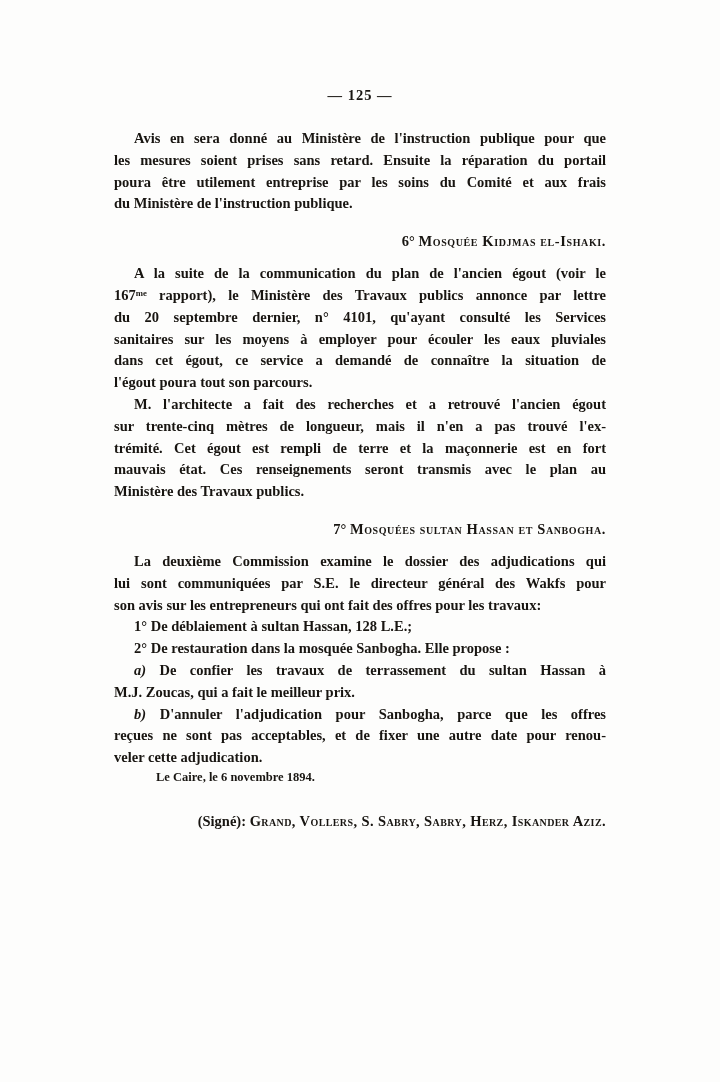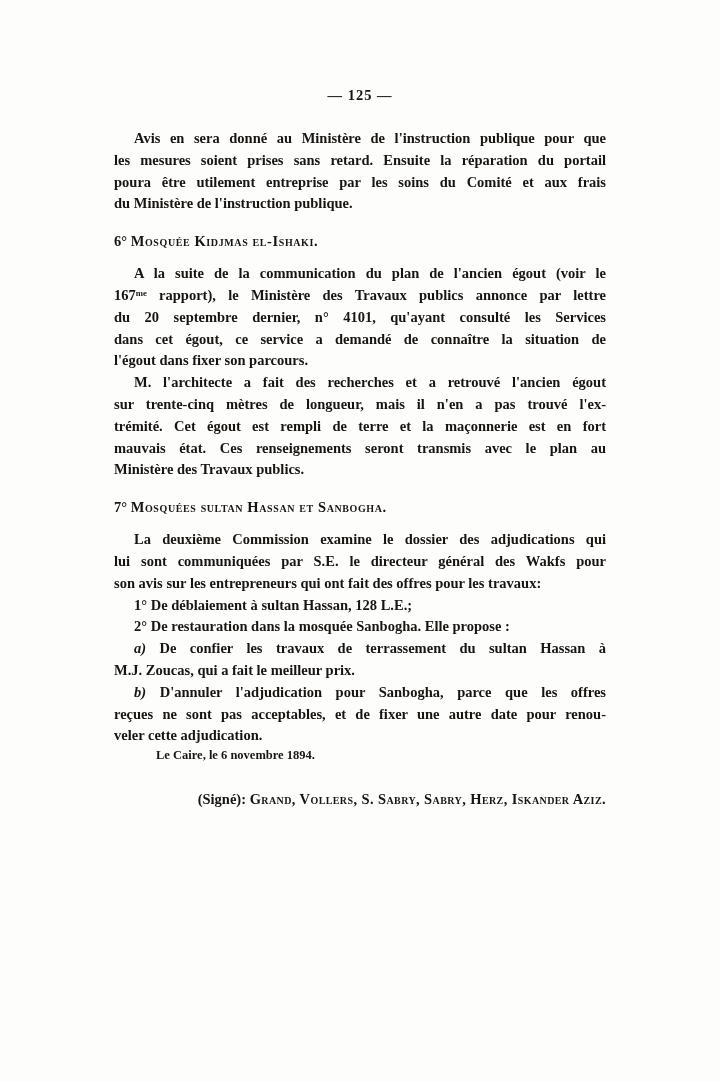--- a/index.html
+++ b/index.html
@@ -33,21 +33,21 @@
   }
   .para { margin: 0; }
   .line {
     text-align: justify;
     text-align-last: justify;
     min-height: 21.8px;
   }
   .line.first { text-indent: 20px; }
   .line.last { text-align-last: left; }
   .heading {
-    text-align: left;
+    text-align: right;
     font-weight: 700;
     font-size: 14.5px;
     line-height: 20px;
     margin: 16px 0 12px 0;
   }
   .heading .sc { letter-spacing: 0.6px; }
   .sc { font-variant: small-caps; }
   .it { font-style: italic; }
   sup {
     font-size: 0.6em;
@@ -79,22 +79,23 @@
         <div class="line first"><span>Avis en sera donné au Ministère de l'instruction publique pour que</span></div>
         <div class="line"><span>les mesures soient prises sans retard. Ensuite la réparation du portail</span></div>
         <div class="line"><span>poura être utilement entreprise par les soins du Comité et aux frais</span></div>
         <div class="line last"><span>du Ministère de l'instruction publique.</span></div>
       </div>
       <div class="heading"><span>6° </span><span class="sc">Mosquée Kidjmas el-Ishaki.</span></div>
       <div class="para">
         <div class="line first"><span>A la suite de la communication du plan de l'ancien égout (voir le</span></div>
         <div class="line"><span>167</span><sup>me</sup><span> rapport), le Ministère des Travaux publics annonce par lettre</span></div>
         <div class="line"><span>du 20 septembre dernier, n° 4101, qu'ayant consulté les Services</span></div>
+        <div class="line"><span>sanitaires sur les moyens à employer pour écouler les eaux pluviales</span></div>
         <div class="line"><span>dans cet égout, ce service a demandé de connaître la situation de</span></div>
-        <div class="line last"><span>l'égout dans fixer son parcours.</span></div>
+        <div class="line last"><span>l'égout poura tout son parcours.</span></div>
       </div>
       <div class="para">
         <div class="line first"><span>M. l'architecte a fait des recherches et a retrouvé l'ancien égout</span></div>
         <div class="line"><span>sur trente-cinq mètres de longueur, mais il n'en a pas trouvé l'ex-</span></div>
         <div class="line"><span>trémité. Cet égout est rempli de terre et la maçonnerie est en fort</span></div>
         <div class="line"><span>mauvais état. Ces renseignements seront transmis avec le plan au</span></div>
         <div class="line last"><span>Ministère des Travaux publics.</span></div>
       </div>
       <div class="heading"><span>7° </span><span class="sc">Mosquées sultan Hassan et Sanbogha.</span></div>
       <div class="para">

